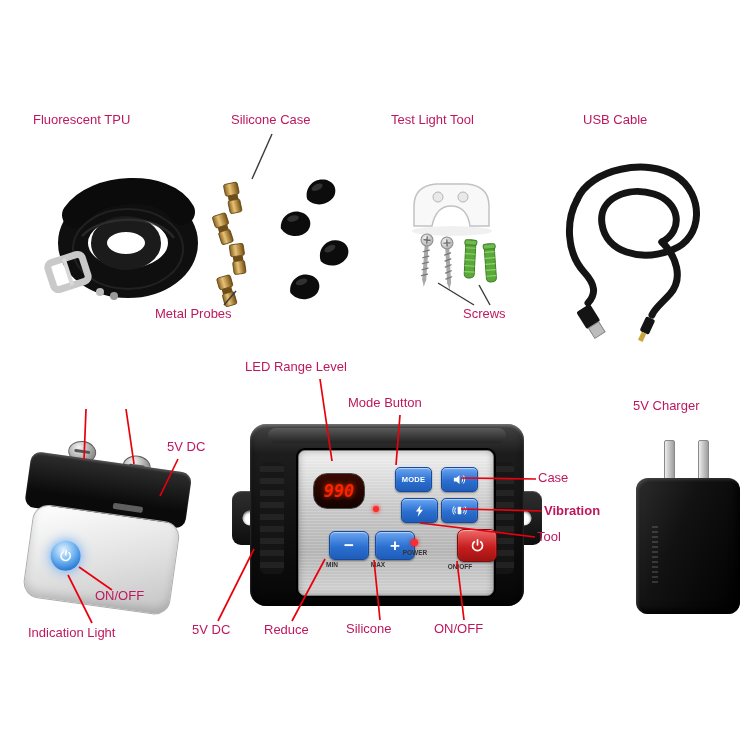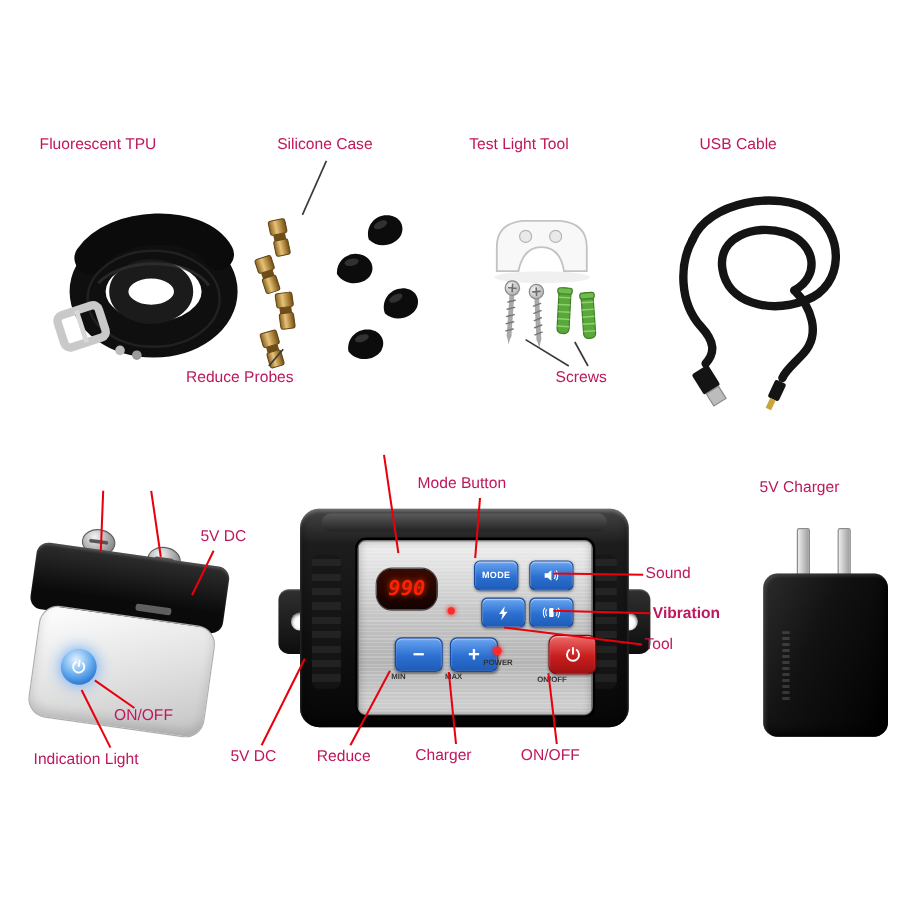--- a/index.html
+++ b/index.html
@@ -313,28 +313,29 @@
       <line x1="292" y1="621" x2="325" y2="559"></line>
       <line x1="380" y1="620" x2="374" y2="560"></line>
       <line x1="464" y1="620" x2="457" y2="561"></line>
     </g>
   </svg>
 
   <div class="lbl l-tpu">Fluorescent TPU</div>
   <div class="lbl l-case">Silicone Case</div>
   <div class="lbl l-tool">Test Light Tool</div>
   <div class="lbl l-usb">USB Cable</div>
-  <div class="lbl l-probes">Reduce Probes</div>
+  <div class="lbl l-probes">Metal Probes</div>
   <div class="lbl l-screws">Screws</div>
 
+  <div class="lbl l-led">LED Range Level</div>
   <div class="lbl l-modebtn">Mode Button</div>
   <div class="lbl l-dc1">5V DC</div>
   <div class="lbl l-charger">5V Charger</div>
-  <div class="lbl l-sound">Sound</div>
+  <div class="lbl l-sound">Case</div>
   <div class="lbl l-vib">Vibration</div>
   <div class="lbl l-shock">Tool</div>
   <div class="lbl l-onoff1">ON/OFF</div>
   <div class="lbl l-ind">Indication Light</div>
   <div class="lbl l-dc2">5V DC</div>
   <div class="lbl l-reduce">Reduce</div>
-  <div class="lbl l-inc">Charger</div>
+  <div class="lbl l-inc">Silicone</div>
   <div class="lbl l-onoff2">ON/OFF</div>
 </div>
 
 </body></html>

